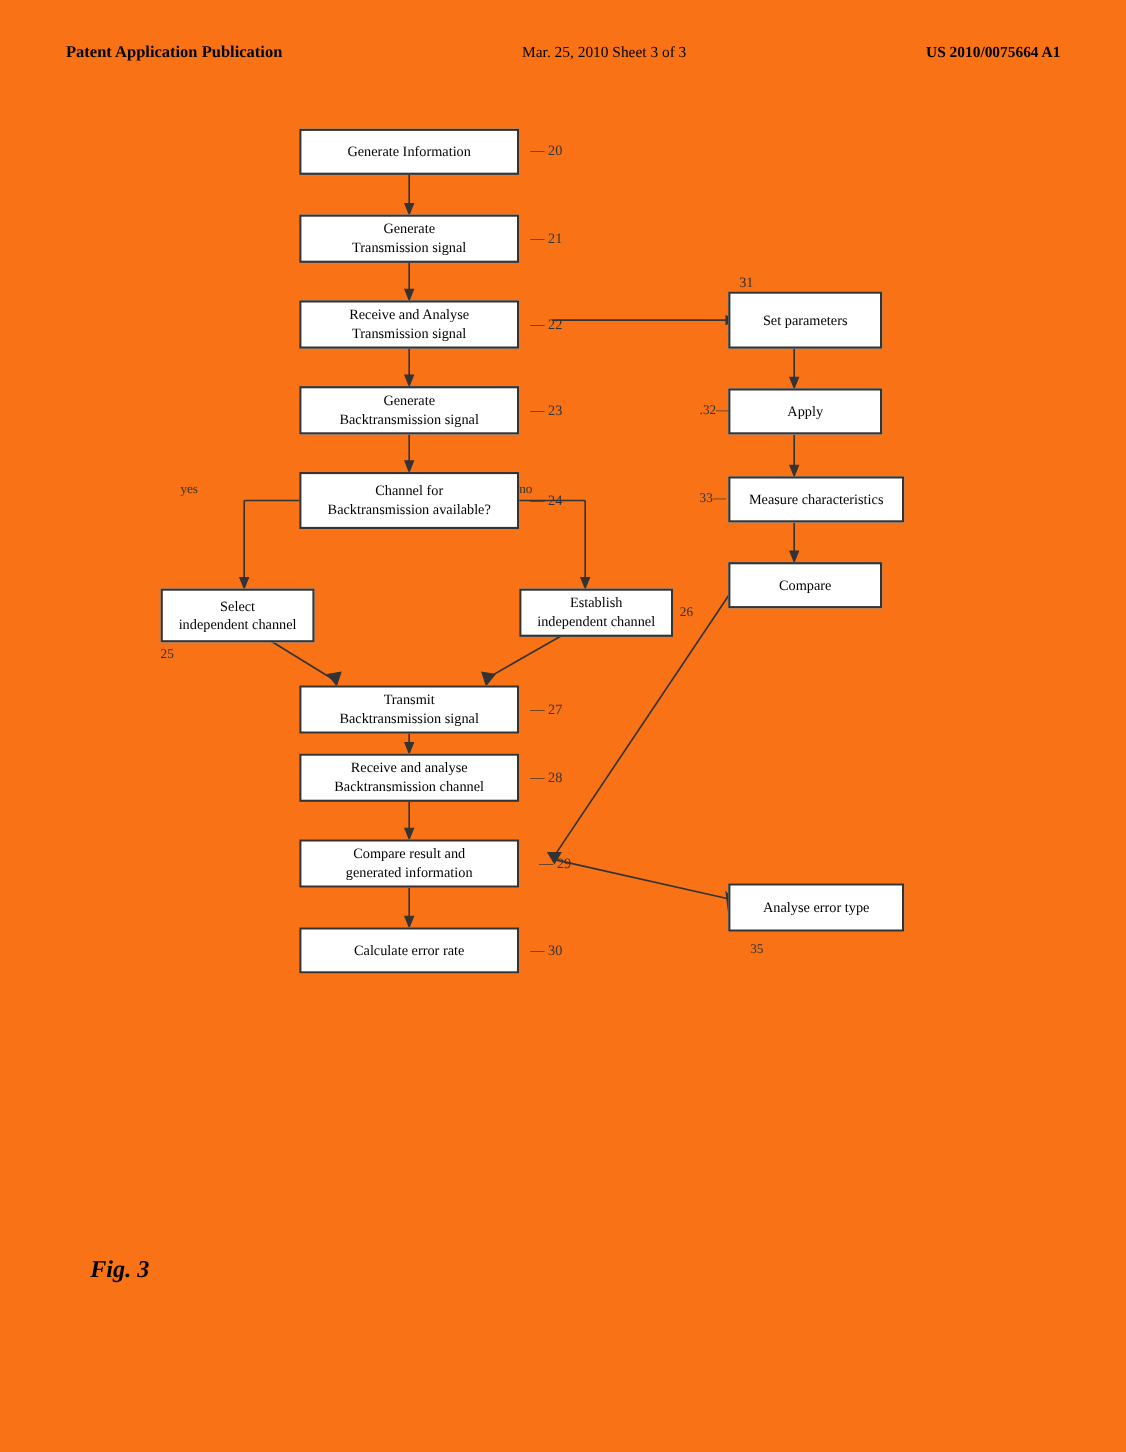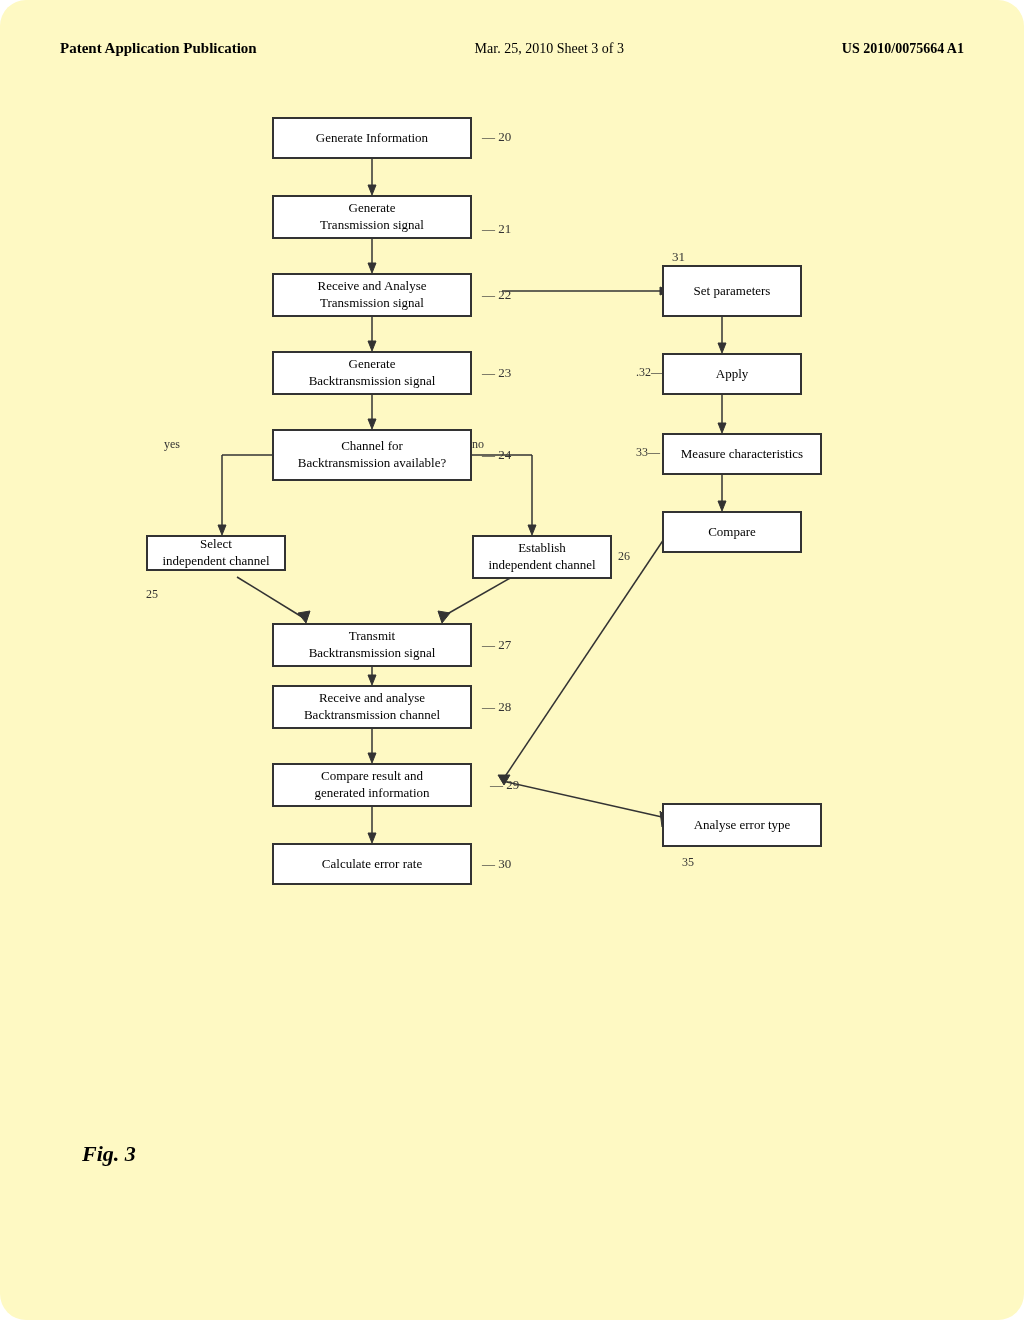--- a/index.html
+++ b/index.html
@@ -7,24 +7,23 @@
       background: #fff;
       font-family: 'Times New Roman', Times, serif;
       width: 1024px;
       min-height: 1320px;
       position: relative;
       overflow: hidden;
     }
     .page {
       width: 1024px;
       min-height: 1320px;
-      background: #fef9c3;
+      background: #f97316;
       position: relative;
       padding: 40px 60px;
-      border-radius: 26px;
     }
     .header {
       display: flex;
       justify-content: space-between;
       align-items: center;
       margin-bottom: 30px;
       font-size: 15px;
     }
     .header-left {
       font-weight: bold;
@@ -158,42 +157,42 @@
     </svg>
 
     <div class="box" style="left:190px; top:30px; width:200px; height:42px;">
       Generate Information
     </div>
     <div class="label" style="left:400px; top:42px;">— 20</div>
 
     <div class="box" style="left:190px; top:108px; width:200px; height:44px;">
       Generate<br>Transmission signal
     </div>
-    <div class="label" style="left:400px; top:134px;">— 21</div>
+    <div class="label" style="left:400px; top:122px;">— 21</div>
 
     <div class="box" style="left:190px; top:186px; width:200px; height:44px;">
       Receive and Analyse<br>Transmission signal
     </div>
     <div class="label" style="left:400px; top:200px;">— 22</div>
 
     <div class="box" style="left:190px; top:264px; width:200px; height:44px;">
       Generate<br>Backtransmission signal
     </div>
     <div class="label" style="left:400px; top:278px;">— 23</div>
 
     <div class="box" style="left:190px; top:342px; width:200px; height:52px;">
       Channel for<br>Backtransmission available?
     </div>
     <div class="label" style="left:400px; top:360px;text-align:right;">— 24</div>
 
     <div class="label" style="left:82px; top:350px; font-size:12px;">yes</div>
 
     <div class="label" style="left:390px; top:350px; font-size:12px;">no</div>
 
-    <div class="box" style="left:64px; top:448px; width:140px; height:36px;">
+    <div class="box" style="left:64px; top:448px; width:140px; height:49px;">
       Select<br>independent channel
     </div>
     <div class="label" style="left:64px; top:500px; font-size:12px;">25</div>
 
     <div class="box" style="left:390px; top:448px; width:140px; height:44px;">
       Establish<br>independent channel
     </div>
     <div class="label" style="left:536px; top:462px; font-size:12px;">26</div>
 
     <div class="box" style="left:190px; top:536px; width:200px; height:44px;">

